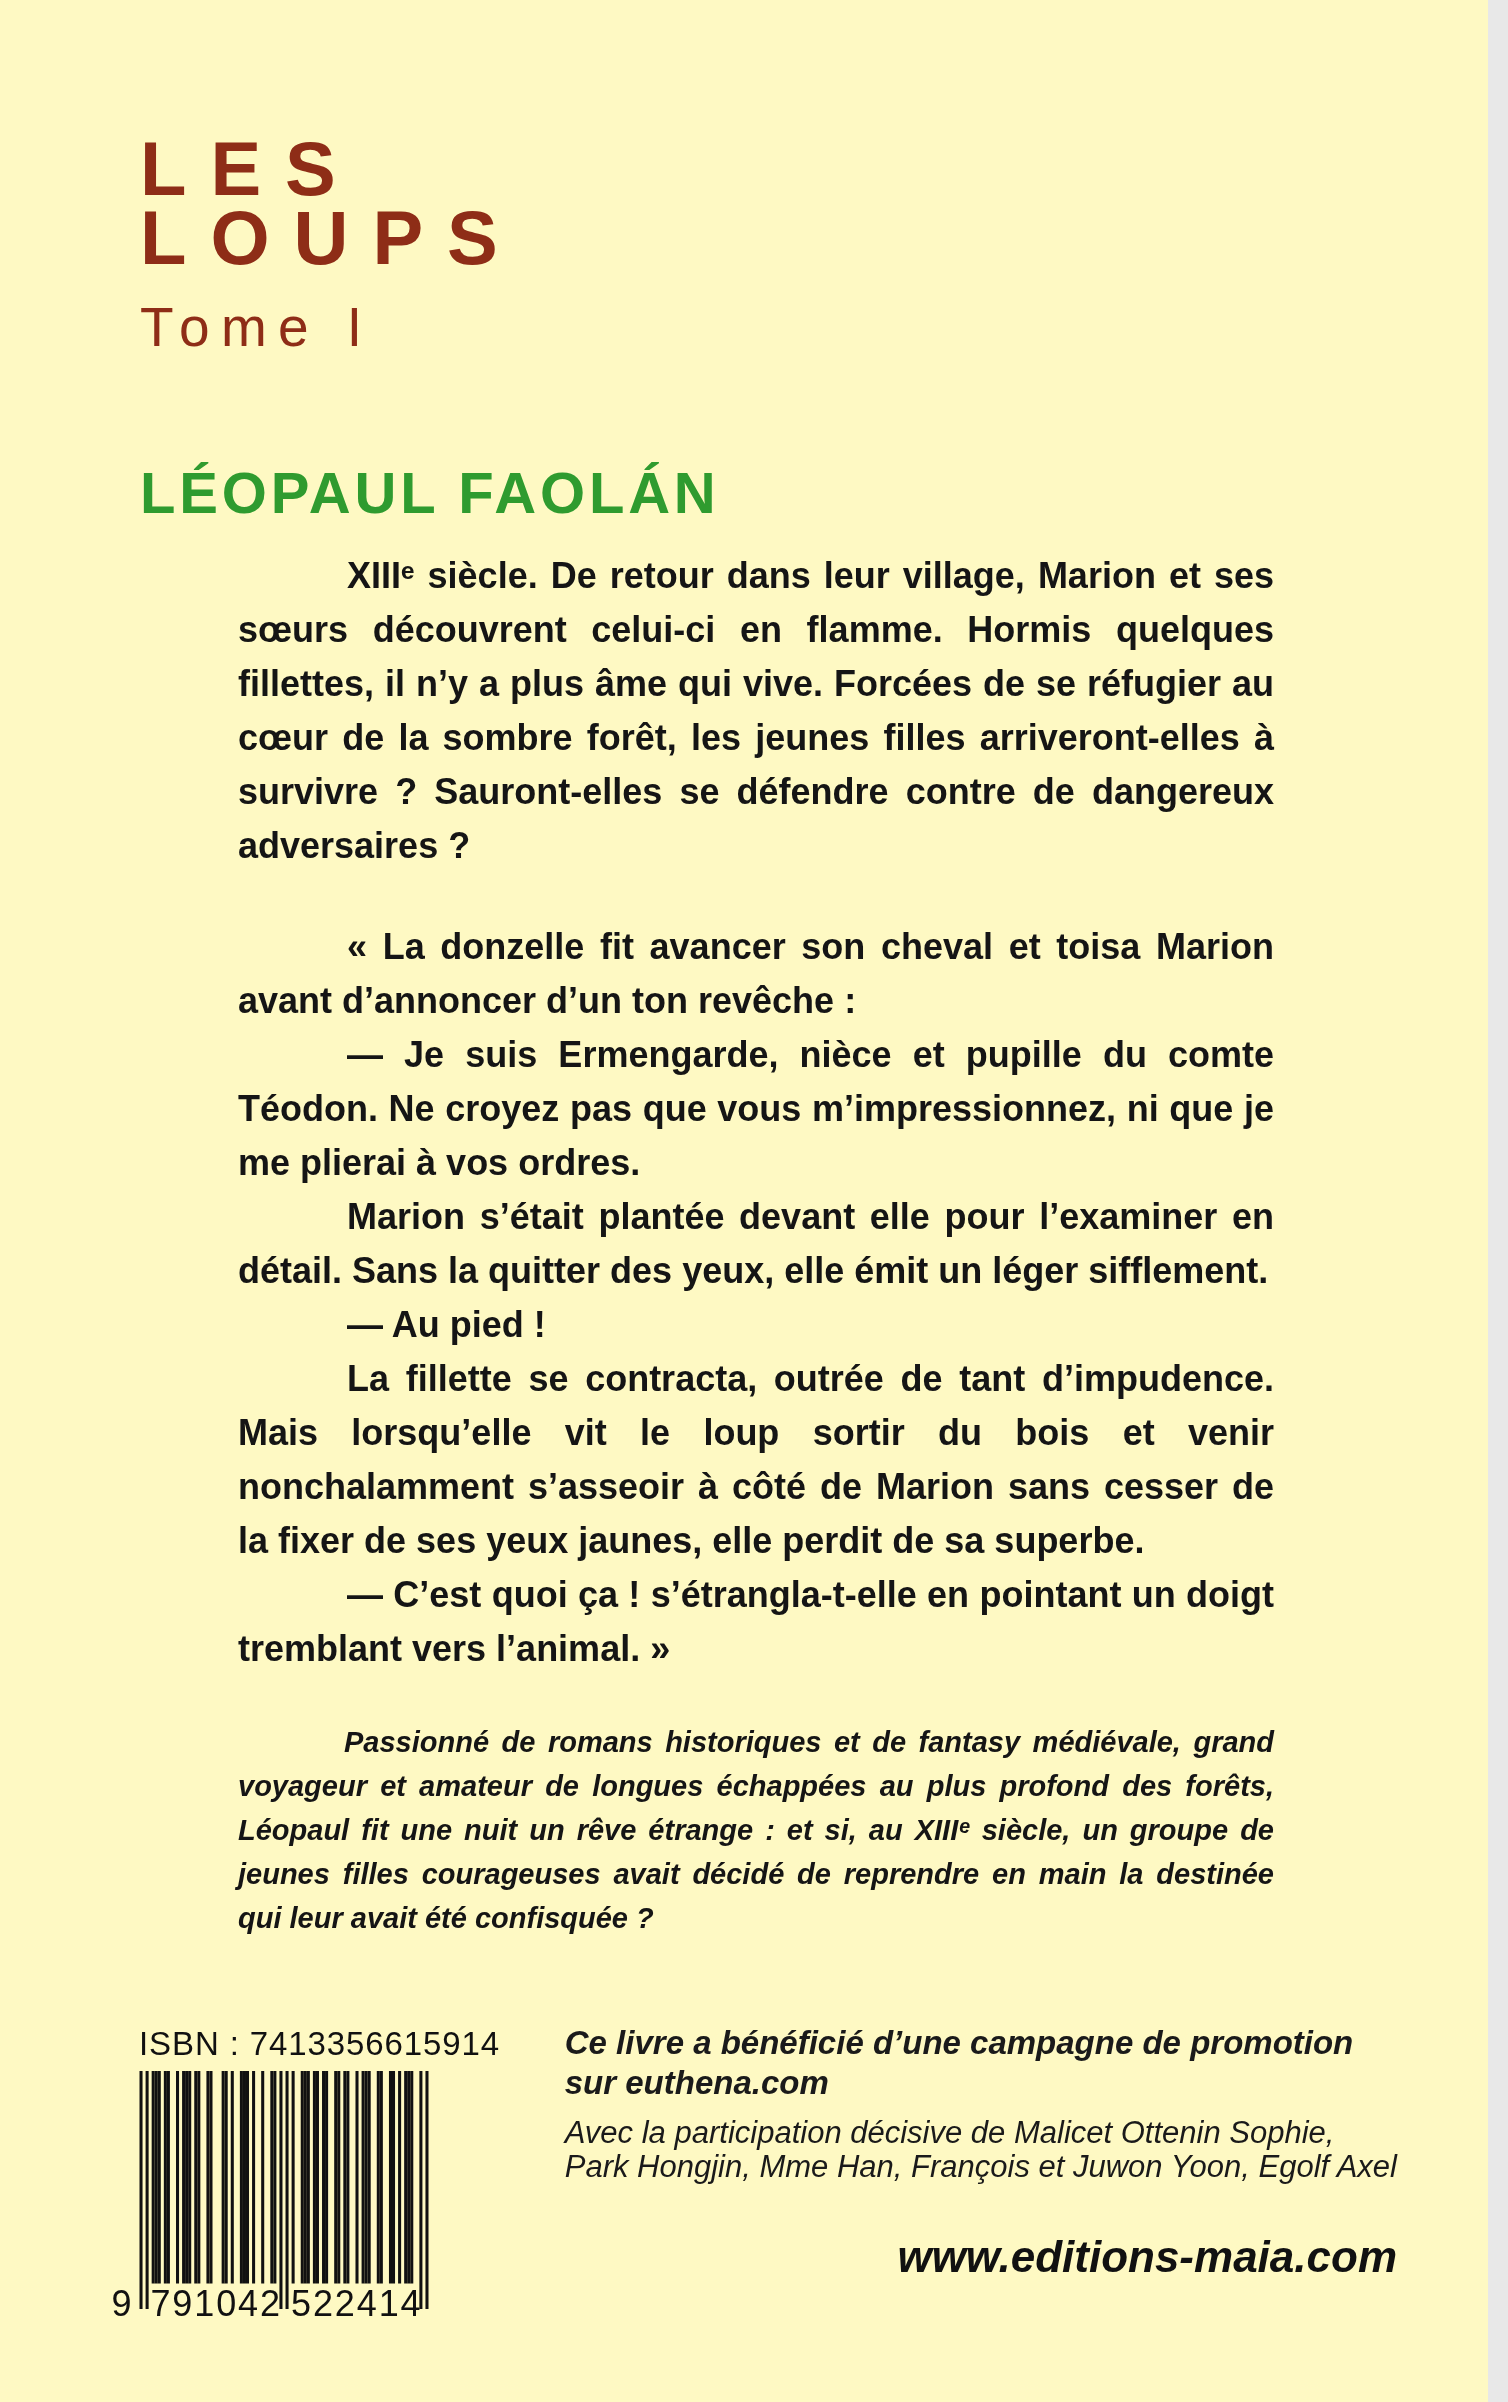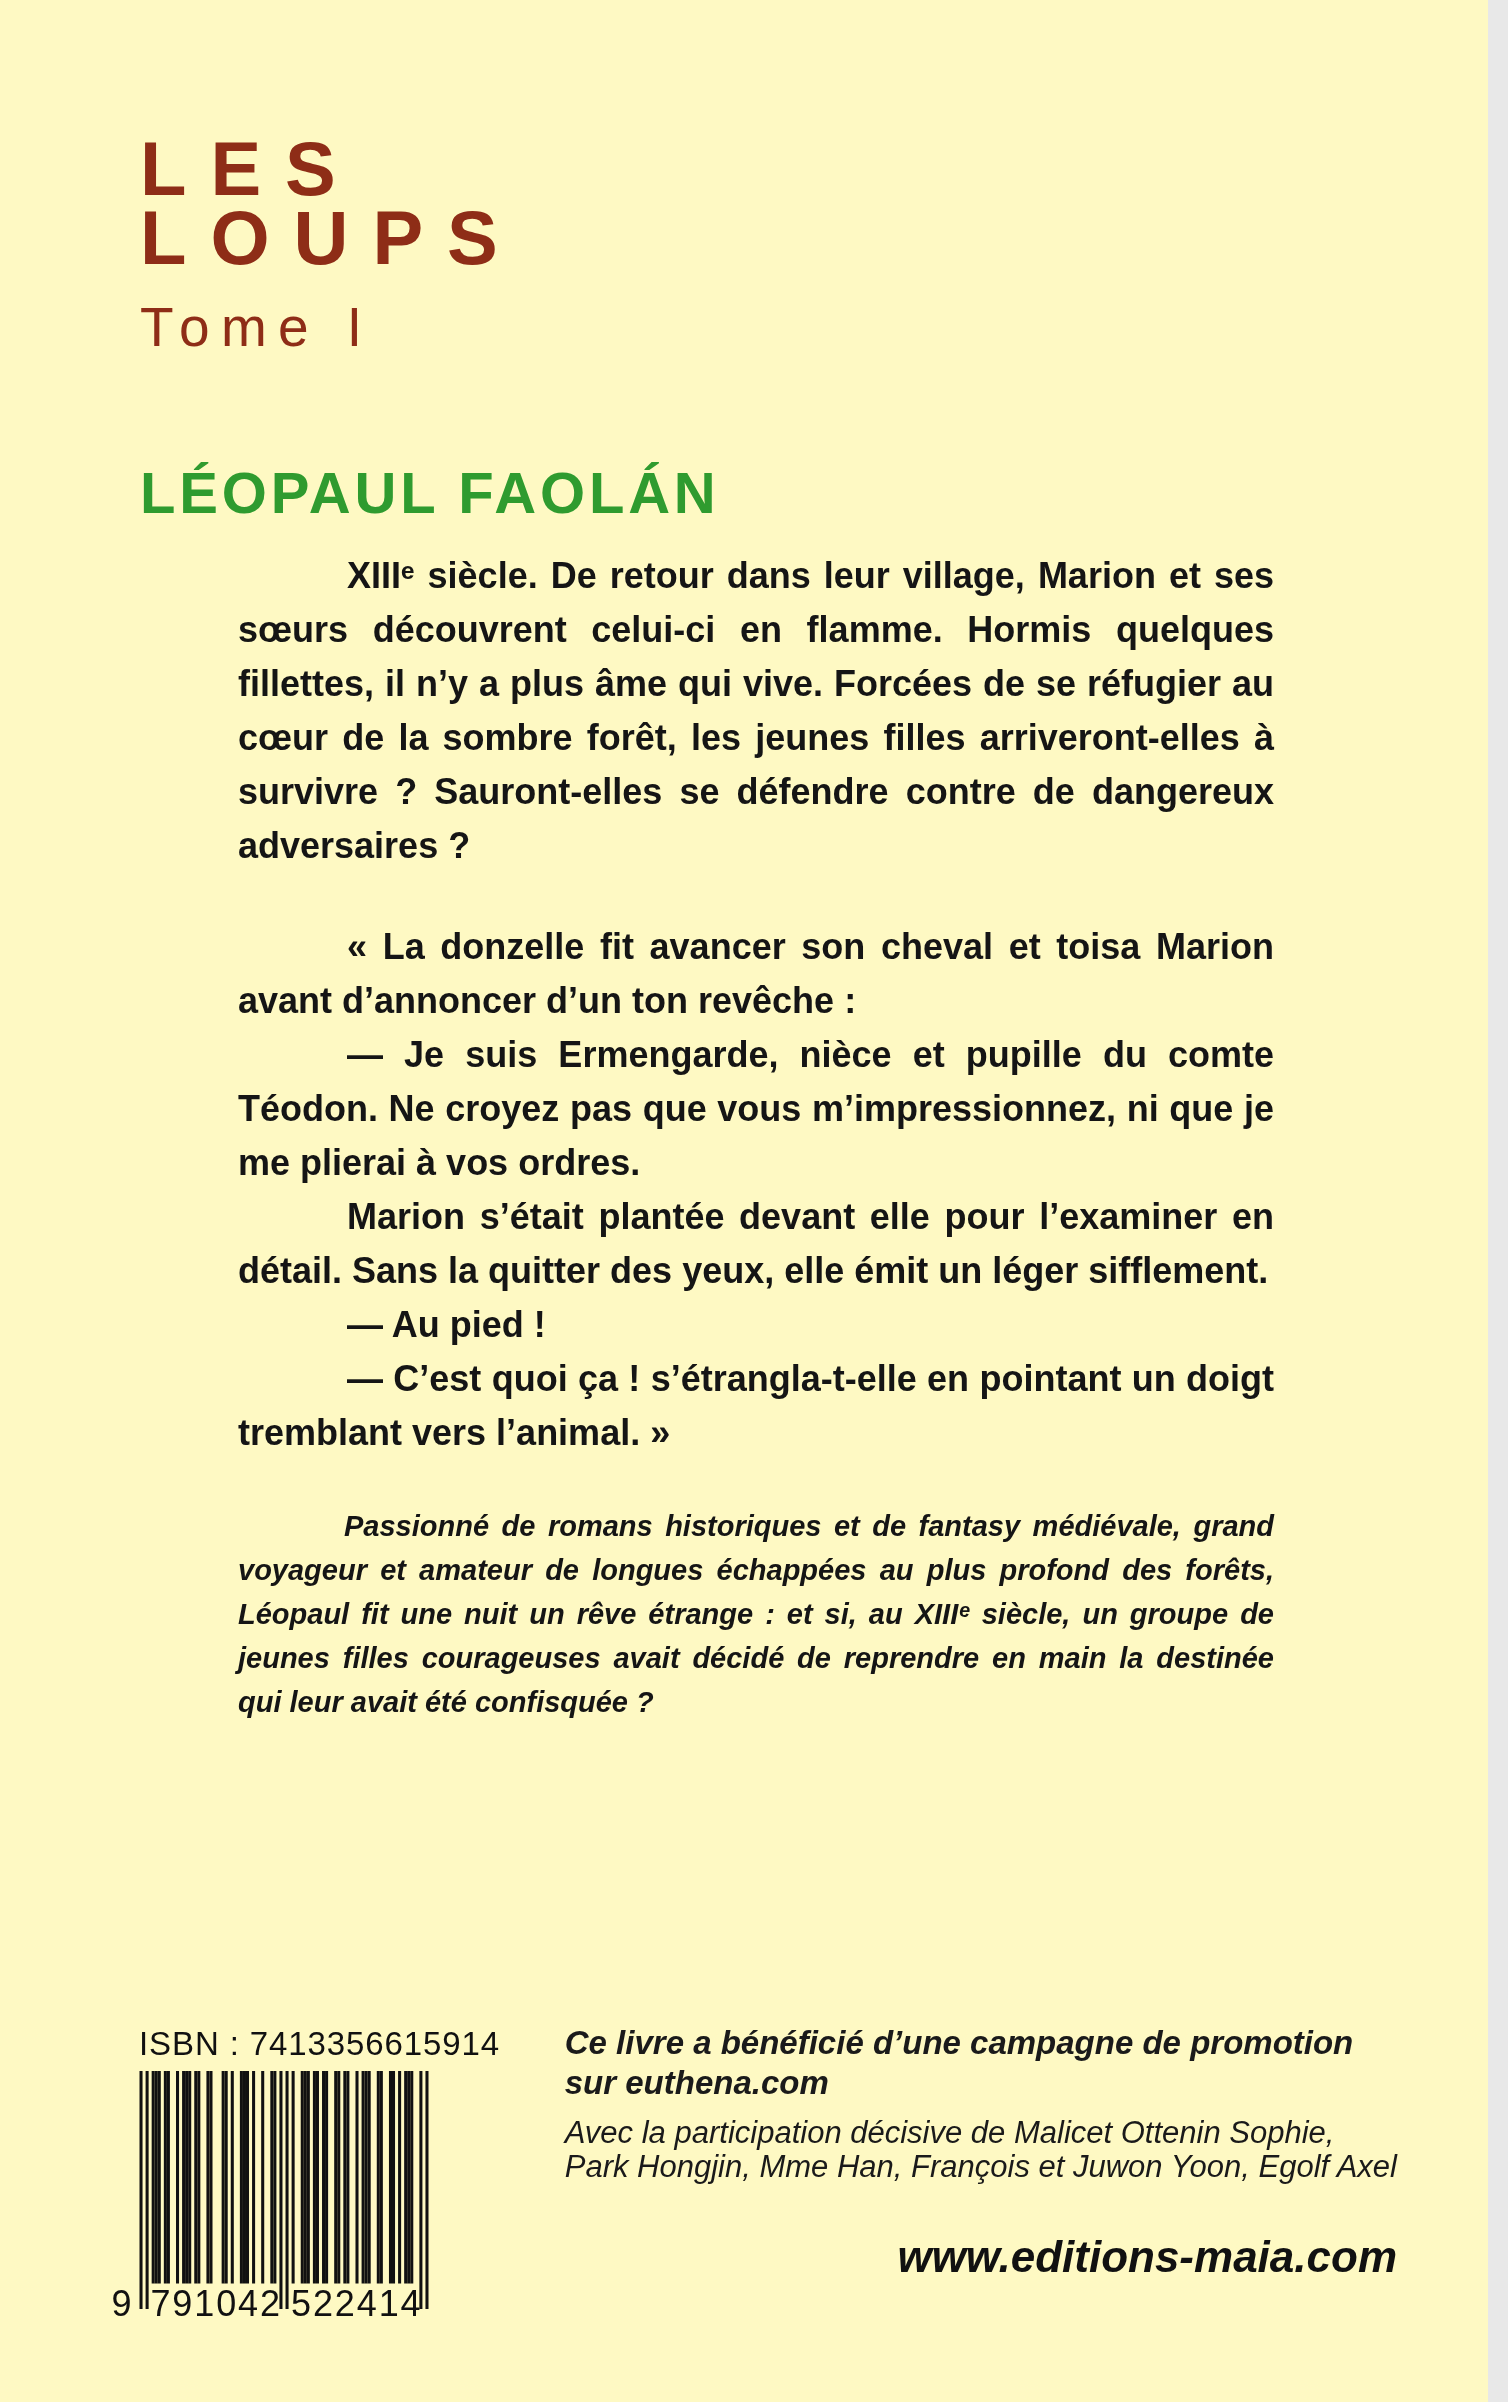--- a/index.html
+++ b/index.html
@@ -94,20 +94,21 @@
 
   <div class="text-col">
     <section class="synopsis">
         <p class="body-p">XIIIᵉ siècle. De retour dans leur village, Marion et ses sœurs découvrent celui-ci en flamme. Hormis quelques fillettes, il n’y a plus âme qui vive. Forcées de se réfugier au cœur de la sombre forêt, les jeunes filles arriveront-elles à survivre ? Sauront-elles se défendre contre de dangereux adversaires ?</p>
       </section>
     <section class="excerpt">
         <p class="body-p">« La donzelle fit avancer son cheval et toisa Marion avant d’annoncer d’un ton revêche :</p>
         <p class="body-p">— Je suis Ermengarde, nièce et pupille du comte Téodon. Ne croyez pas que vous m’impressionnez, ni que je me plierai à vos ordres.</p>
         <p class="body-p">Marion s’était plantée devant elle pour l’examiner en détail. Sans la quitter des yeux, elle émit un léger sifflement.</p>
         <p class="body-p">— Au pied !</p>
+        <p class="body-p">La fillette se contracta, outrée de tant d’impudence. Mais lorsqu’elle vit le loup sortir du bois et venir nonchalamment s’asseoir à côté de Marion sans cesser de la fixer de ses yeux jaunes, elle perdit de sa superbe.</p>
         <p class="body-p">— C’est quoi ça ! s’étrangla-t-elle en pointant un doigt tremblant vers l’animal. »</p>
       </section>
     <section class="bio">
         <p class="bio-p">Passionné de romans historiques et de fantasy médiévale, grand voyageur et amateur de longues échappées au plus profond des forêts, Léopaul fit une nuit un rêve étrange : et si, au XIIIᵉ siècle, un groupe de jeunes filles courageuses avait décidé de reprendre en main la destinée qui leur avait été confisquée ?</p>
       </section>
   </div>
 
   <div class="isbn-label">ISBN : 7413356615914</div>
 
   <div class="barcode">

